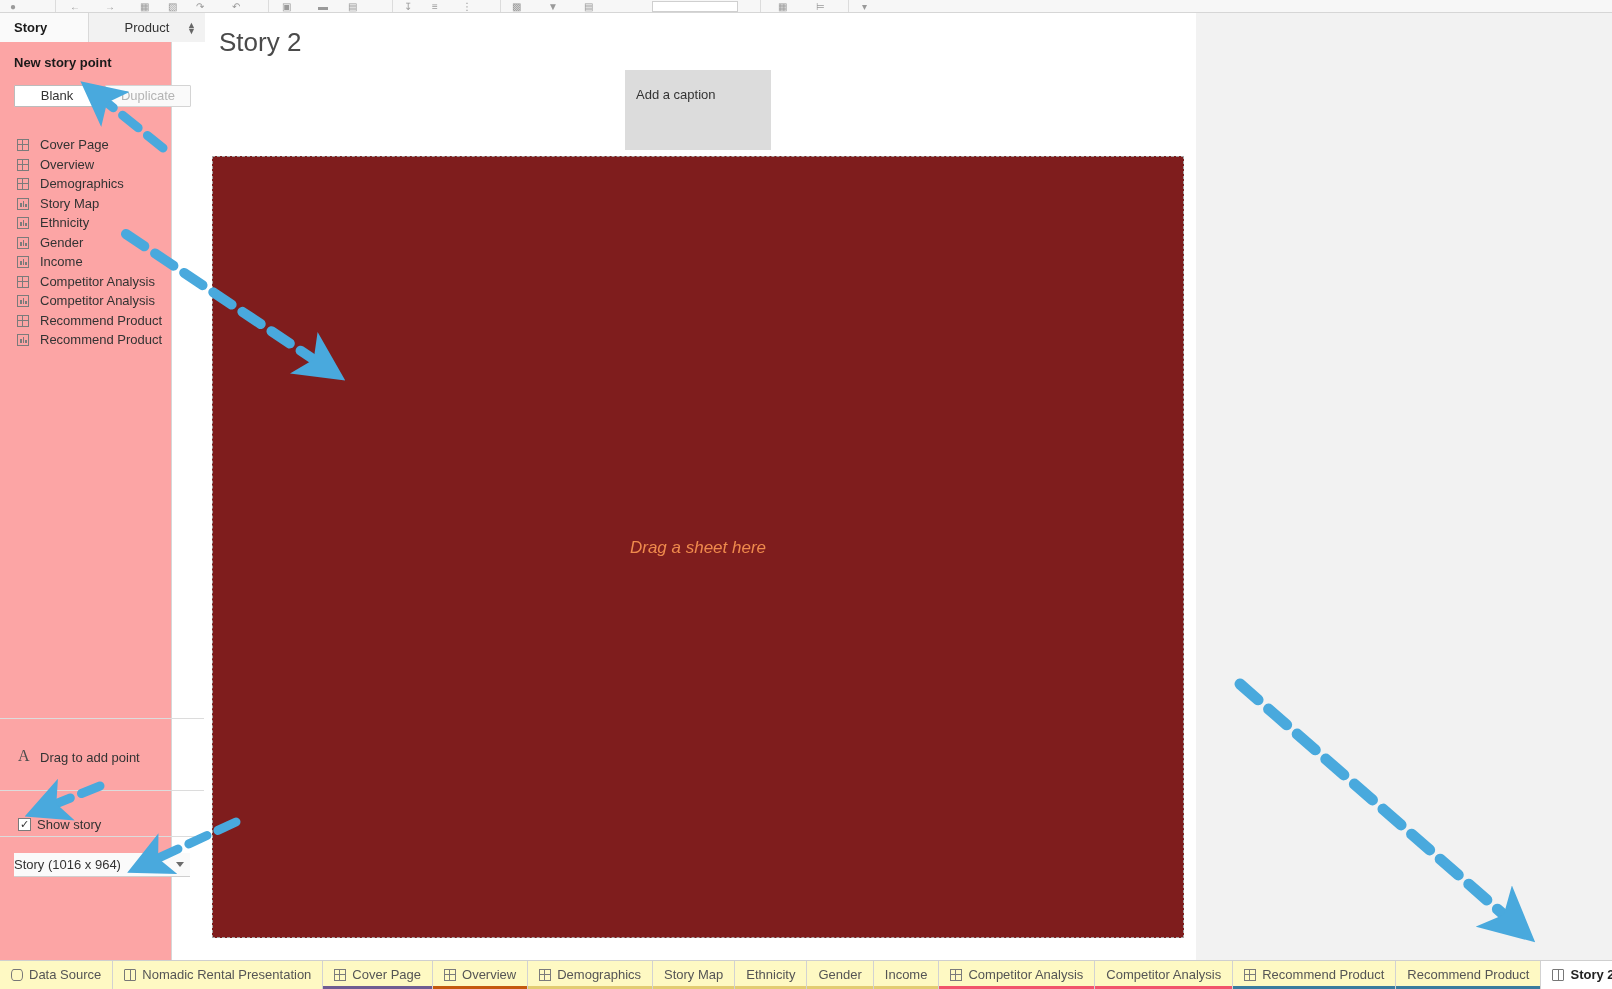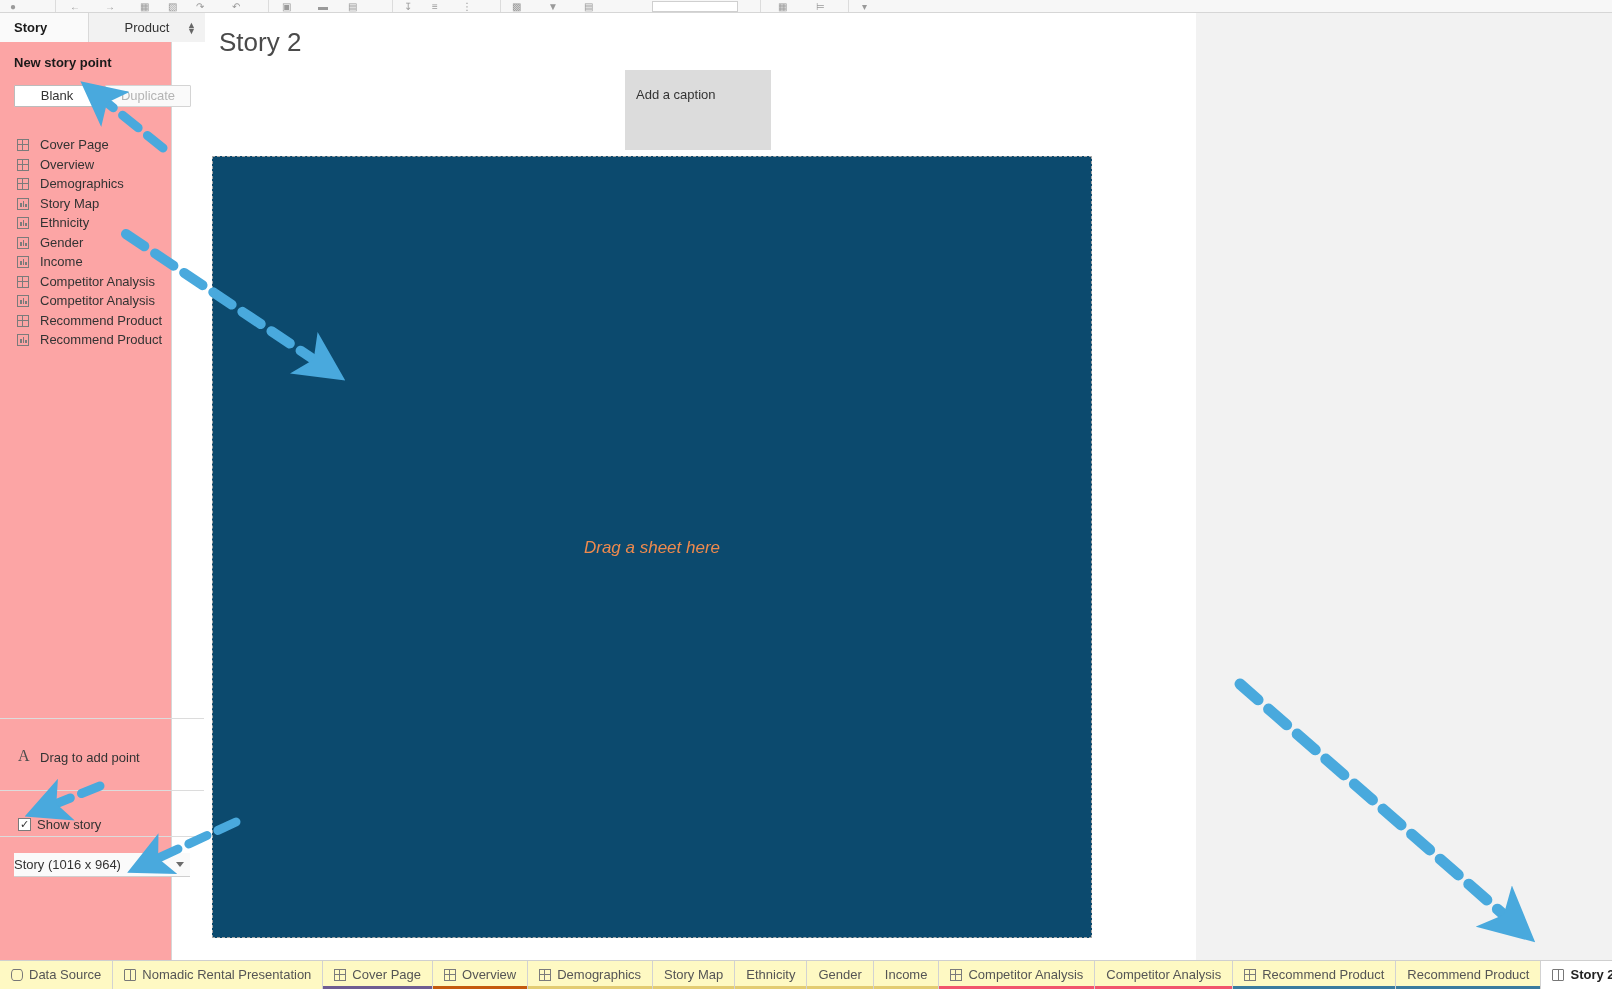--- a/index.html
+++ b/index.html
@@ -140,22 +140,22 @@
     font-family: "Liberation Sans", sans-serif;
   }
   .caption-box {
     position: absolute; left: 420px; top: 57px; width: 146px; height: 80px;
     background: #dcdcdc;
   }
   .caption-text {
     position: absolute; left: 11px; top: 17px; font-size: 13px; color: #333;
   }
   .dropzone {
-    position: absolute; left: 7px; top: 143px; width: 880px; height: 782px;
-    border: 1px dashed #a8a8a8; background: #0c4a6e;
+    position: absolute; left: 7px; top: 143px; width: 972px; height: 782px;
+    border: 1px dashed #a8a8a8; background: #7f1d1d;
   }
   .dropzone-text {
     position: absolute; left: 0; right: 0; top: 381px; text-align: center;
     font-size: 17px; font-style: italic; color: #ef8a4d;
   }
 
   
   .ann { position: absolute; left: 0; top: 0; width: 1612px; height: 989px; pointer-events: none; }
 
   

